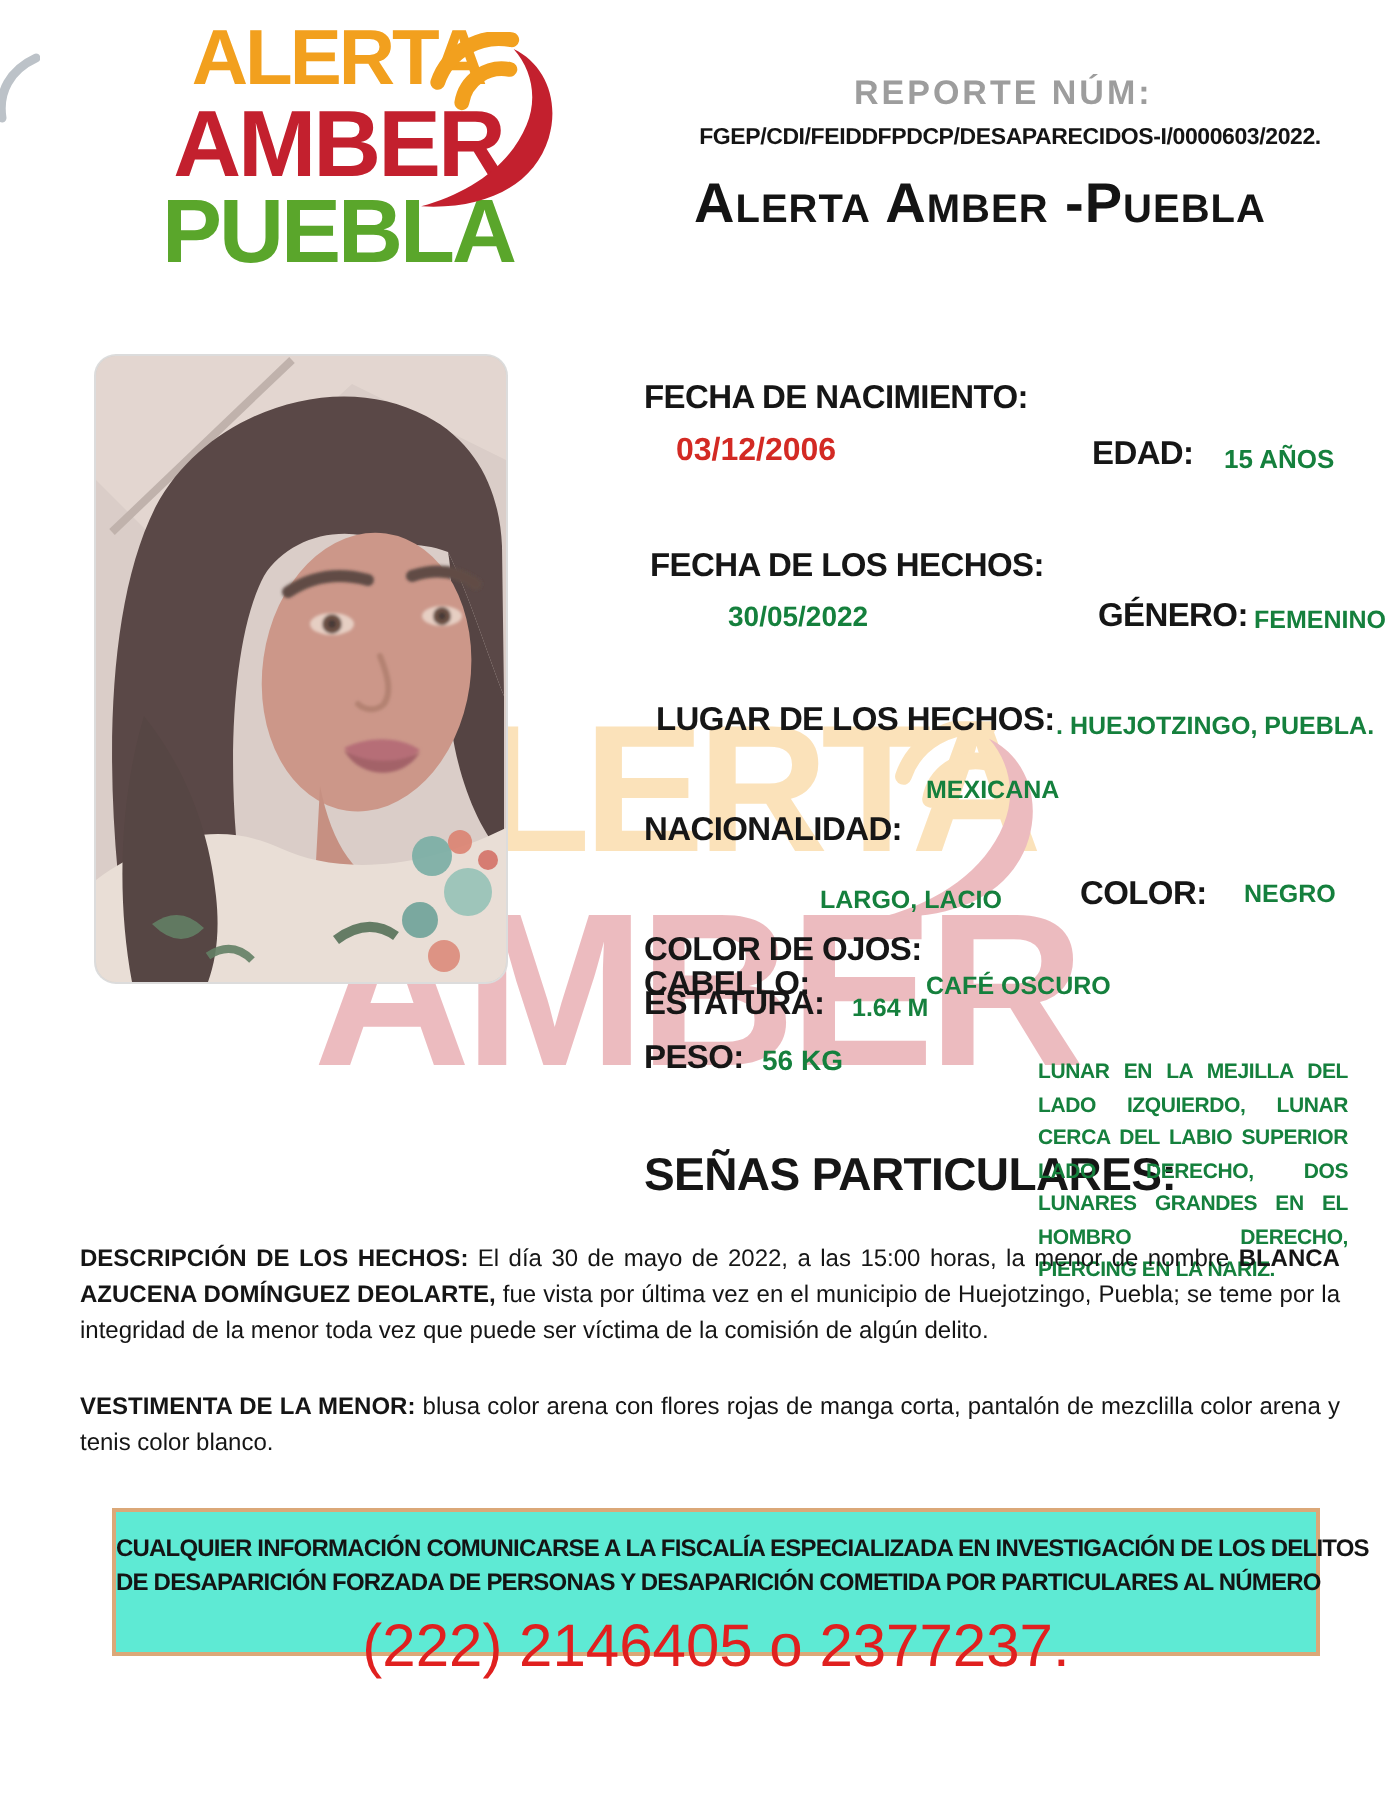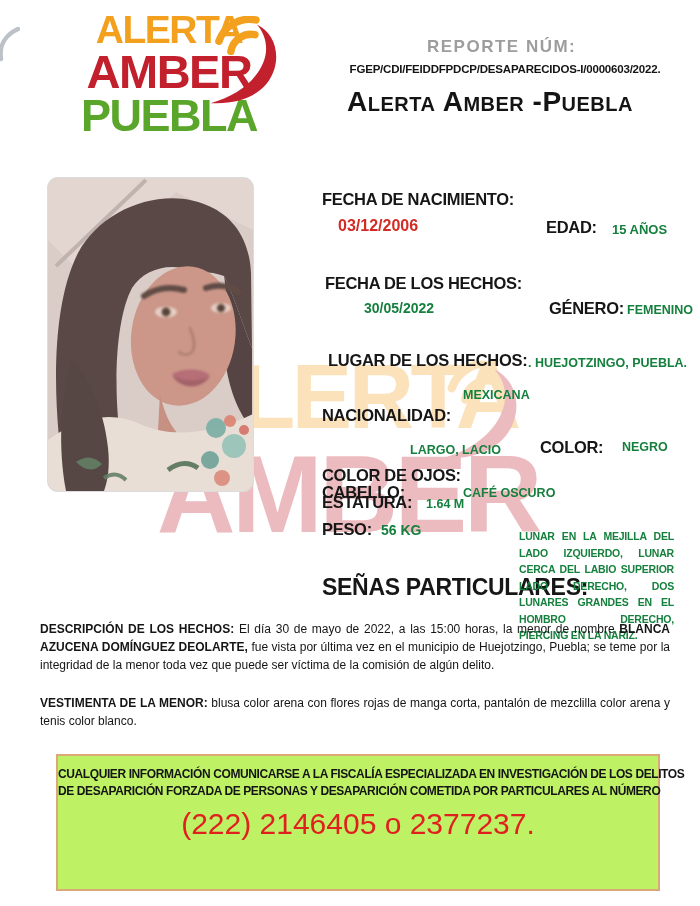--- a/index.html
+++ b/index.html
@@ -81,22 +81,22 @@
                      letter-spacing: -0.2px; }
 
   
   .para { position: absolute; left: 40px; width: 630px; font-size: 12px;
     line-height: 18px; text-align: justify; color: #151515; z-index: 2; }
   .desc-para { top: 620px; }
   .clothing-para { top: 694px; }
   .para .b { font-weight: bold; }
 
   
-  .contact-box { left: 56px; top: 754px; width: 604px; height: 137px;
-    border: 2px solid #DBA878; background: #bef264; z-index: 2;
+  .contact-box { left: 56px; top: 754px; width: 604px; height: 74px;
+    border: 2px solid #DBA878; background: #5eead4; z-index: 2;
     padding-top: 10px; text-align: center; }
   .contact-line { font-size: 12px; font-weight: bold; line-height: 17px;
     letter-spacing: -0.4px; white-space: nowrap; color: #141414; }
   .contact-phone { font-size: 30px; font-weight: normal; color: #E0201F;
     margin-top: 7px; letter-spacing: 0px; }
 </style>
 </head>
 <body>
 
 <div class="page">

